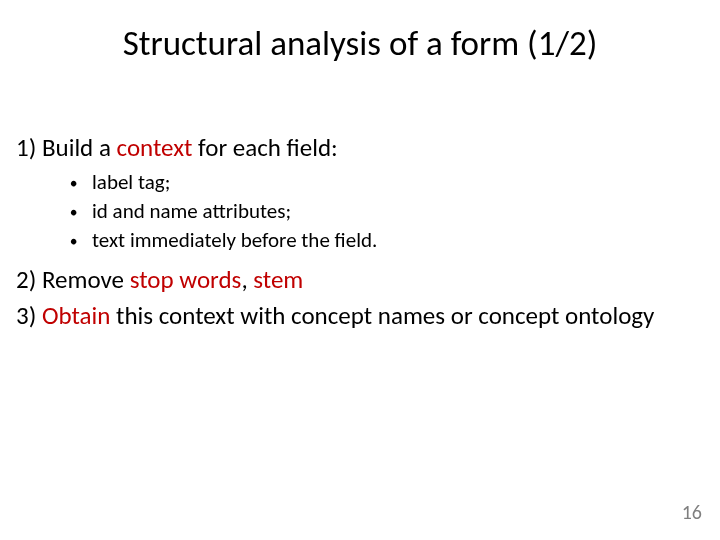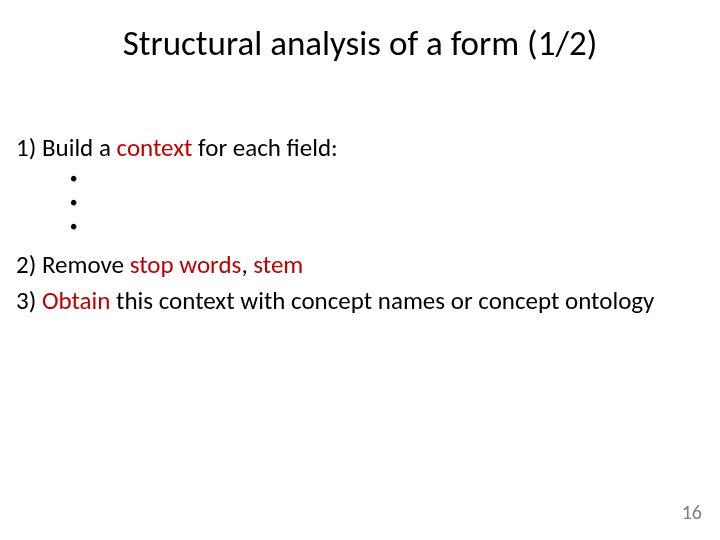--- a/index.html
+++ b/index.html
@@ -75,26 +75,29 @@
 
   <div class="body">
 
     <div class="line">
       <span>1) </span><span>Build a </span><span class="hl">context</span><span> for each field:</span>
     </div>
 
     <div class="sublist">
       <div class="sub">
         <span class="bullet">●</span>
+        <span><span class="mono">label</span><span> tag;</span></span>
       </div>
       <div class="sub">
         <span class="bullet">●</span>
+        <span><span class="mono">id</span><span> and </span><span class="mono">name</span><span> attributes;</span></span>
       </div>
       <div class="sub">
         <span class="bullet">●</span>
+        <span>text immediately before the field.</span>
       </div>
     </div>
 
     <div class="line">
       <span>2) </span><span>Remove </span><span class="hl">stop words</span><span>, </span><span class="hl">stem</span>
     </div>
 
     <div class="line">
       <span>3) </span><span class="hl">Obtain</span><span> this context with concept names or concept ontology</span>
     </div>

